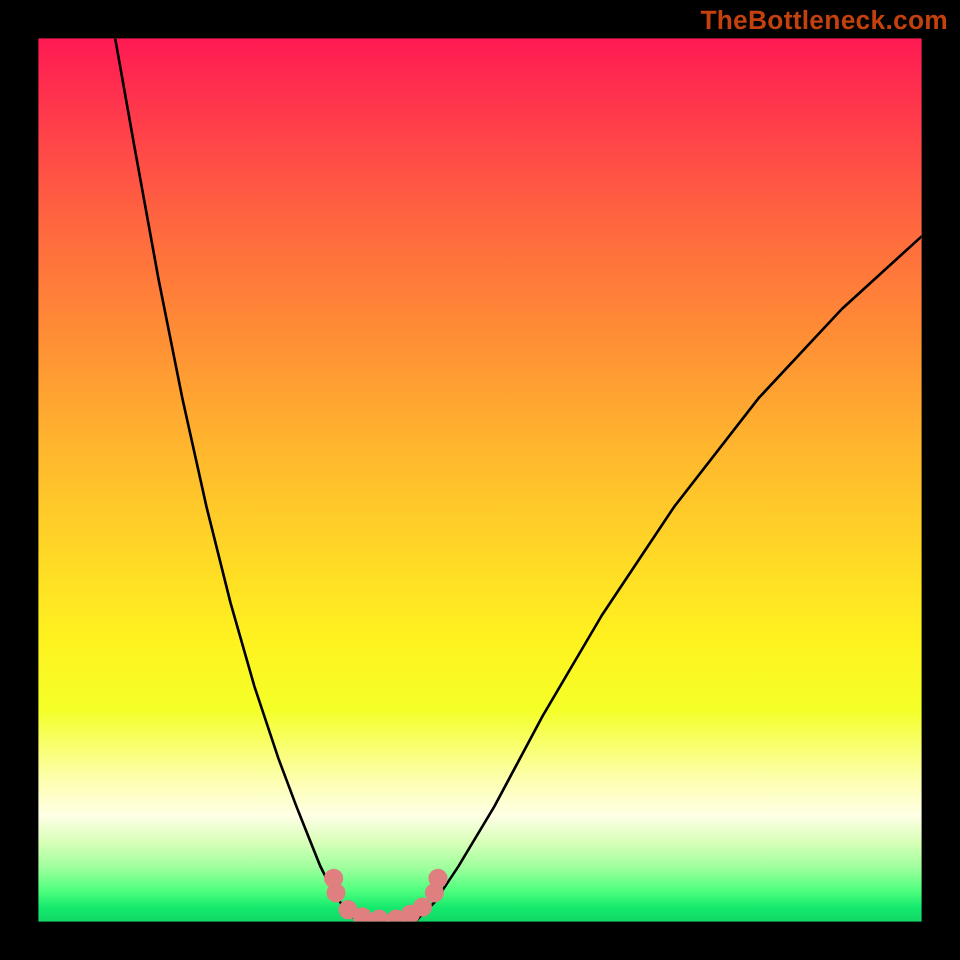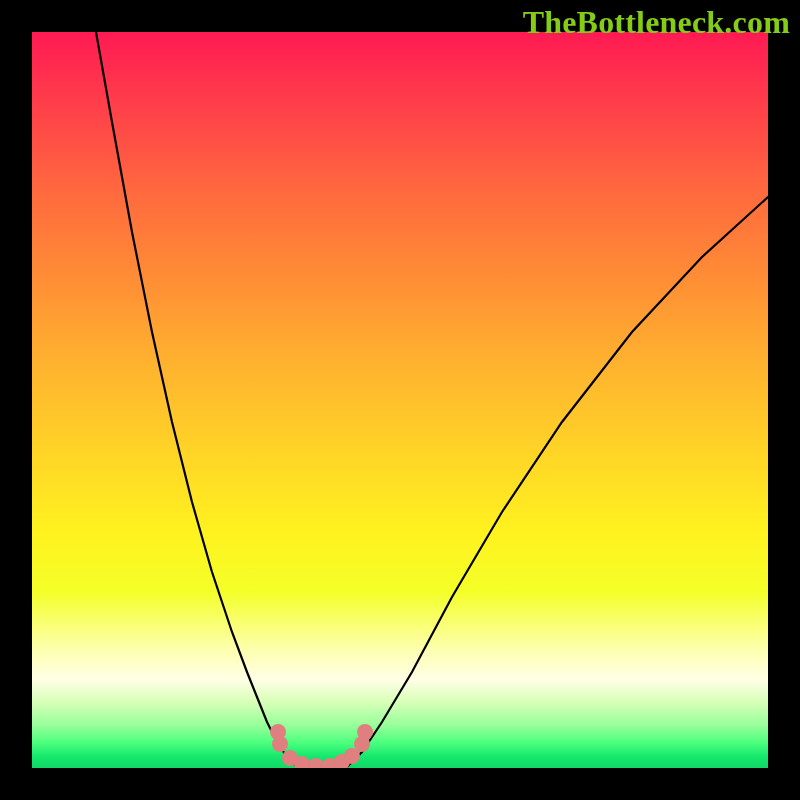--- a/index.html
+++ b/index.html
@@ -14,26 +14,25 @@
   .outer {
     position: relative;
     width: 800px;
     height: 800px;
     background: #000;
   }
   .watermark {
     position: absolute;
     top: 4px;
     right: 10px;
-    color: #84cc16;
-    font-size: 32px;
+    color: #c2410c;
+    font-size: 22px;
     font-weight: 600;
     letter-spacing: 0.2px;
     z-index: 40;
-    font-family: Liberation Serif, serif;
   }
   .plot-area {
     position: absolute;
     left: 32px;
     top: 32px;
     width: 736px;
     height: 736px;
     background: linear-gradient(
       to bottom,
       #ff1a53 0%,

